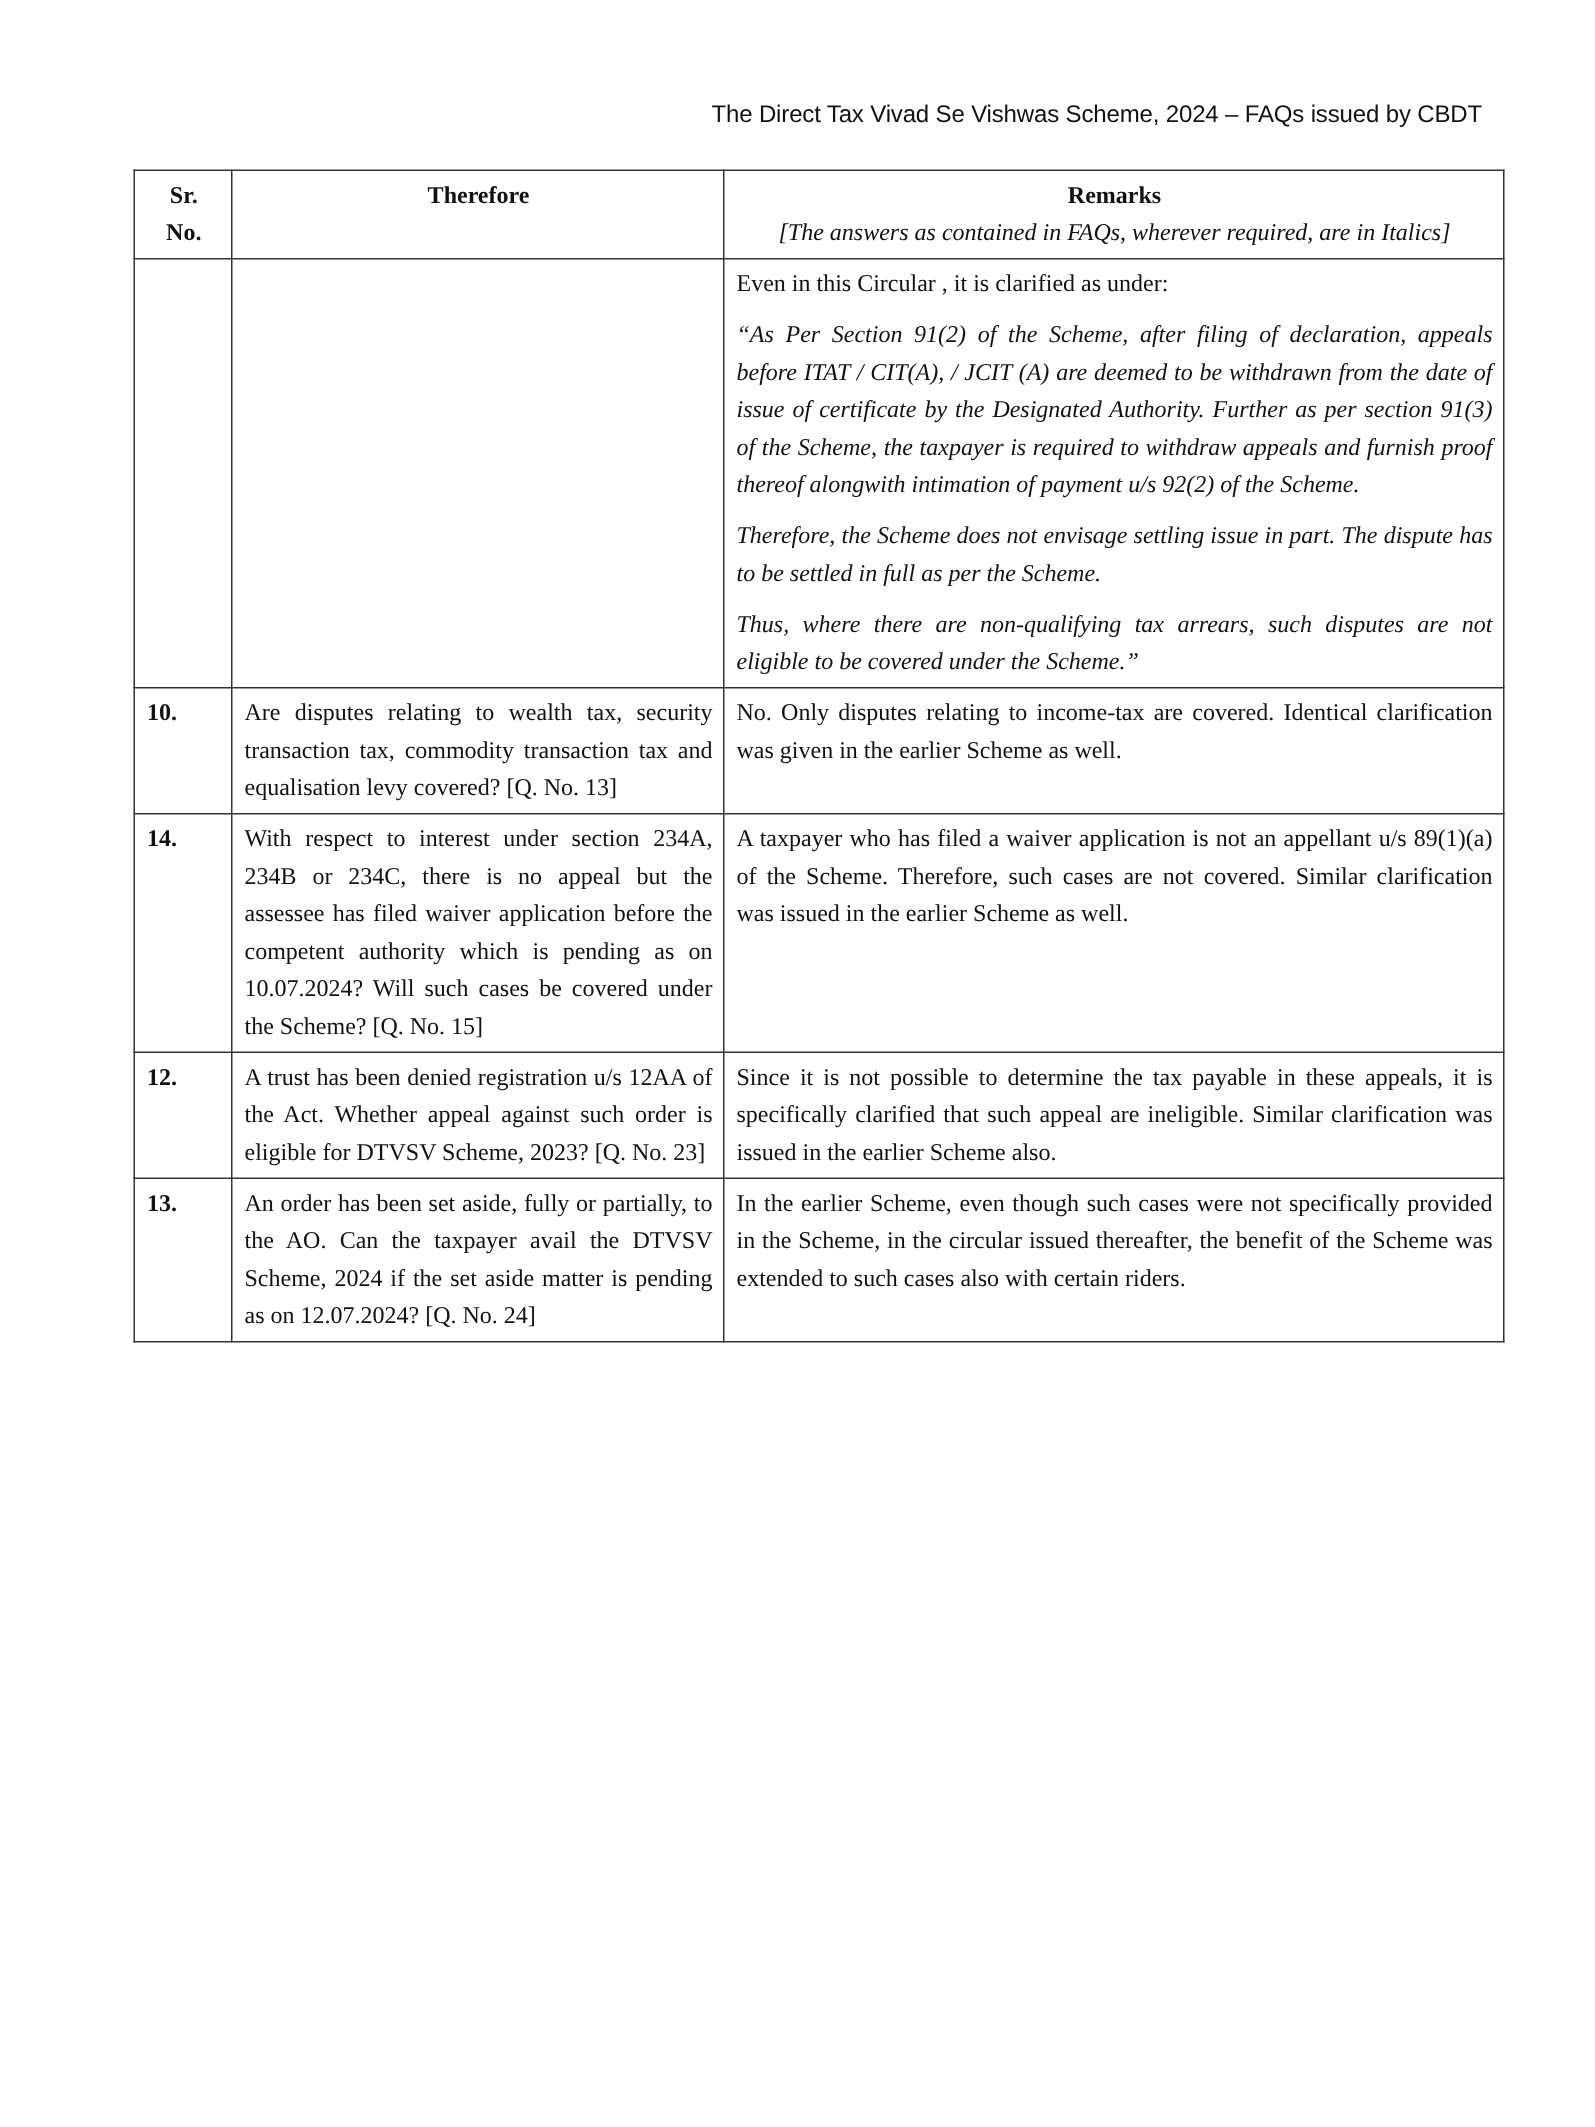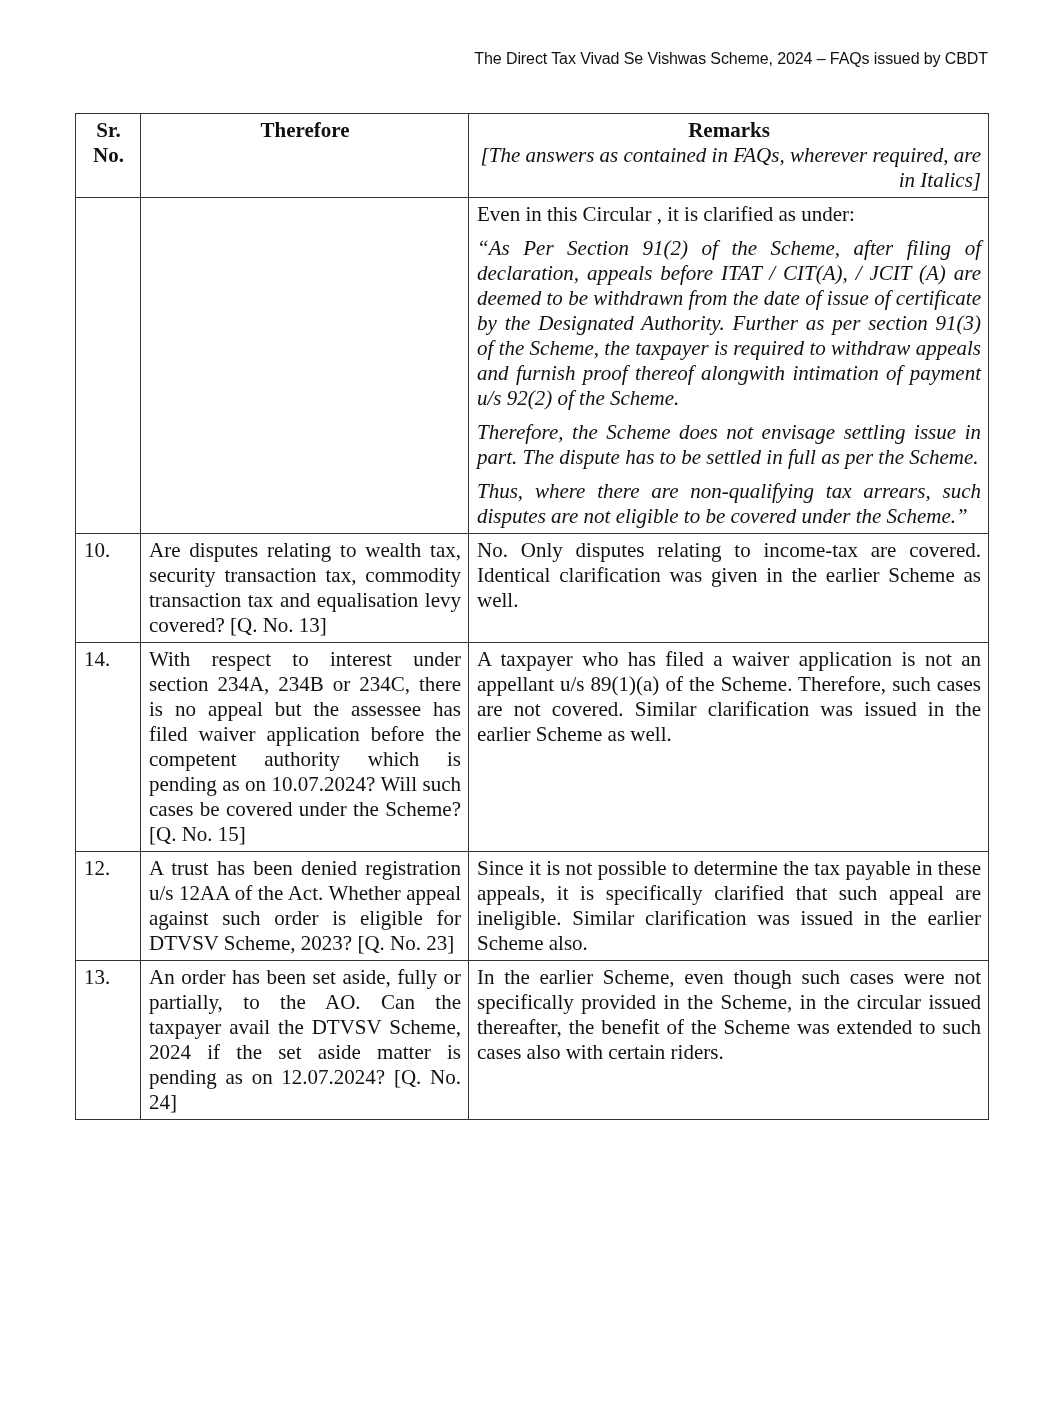--- a/index.html
+++ b/index.html
@@ -1,41 +1,41 @@
 <!DOCTYPE html>
 <html><head>
 <meta charset="utf-8">
 <style>
   html, body { margin: 0; padding: 0; background: #ffffff; }
   body {
     width: 1063px; height: 1418px; position: relative; overflow: hidden;
     font-family: "Liberation Serif", "DejaVu Serif", serif; color: #111;
   }
   .header-line {
-    position: absolute; top: 50px; right: 75px;
+    position: absolute; top: 68px; right: 75px;
     font-family: "Liberation Sans", "DejaVu Sans", sans-serif;
     font-size: 16px; color: #111; letter-spacing: -0.1px; margin-left: 13px;
   }
   table.faq {
-    position: absolute; top: 113px; left: 75px; width: 913px;
+    position: absolute; top: 113px; left: 89px; width: 913px;
     border-collapse: collapse; table-layout: fixed;
-    font-size: 21px; line-height: 25px;
+    font-size: 16px; line-height: 25px;
   }
   table.faq td, table.faq th {
     border: 1.3px solid #333; vertical-align: top; padding: 4px 7px 4px 8px;
   }
   col.c1 { width: 65px; } col.c2 { width: 328px; } col.c3 { width: 520px; }
   th { font-weight: bold; text-align: center; }
-  th .sub { font-weight: normal; font-style: italic; text-align: right; display: block; }
+  th .sub { font-weight: normal; font-style: italic; text-align: center; display: block; }
   .just { text-align: justify; margin-left: 13px; }
   .remarks p { margin: 0 0 9px 0; }
   .remarks p:last-child { margin-bottom: 0; }
   .it { font-style: italic; }
   .bi { font-style: italic; font-weight: normal; }
-  .sr { padding-left: 8px; }
+  .sr { padding-left: 8px; font-weight: bold; }
 </style>
 </head>
 <body>
 
 <div class="header-line">The Direct Tax Vivad Se Vishwas Scheme, 2024 – FAQs issued by CBDT</div>
 
 <table class="faq">
   <colgroup>
       <col class="c1">
       <col class="c2">

